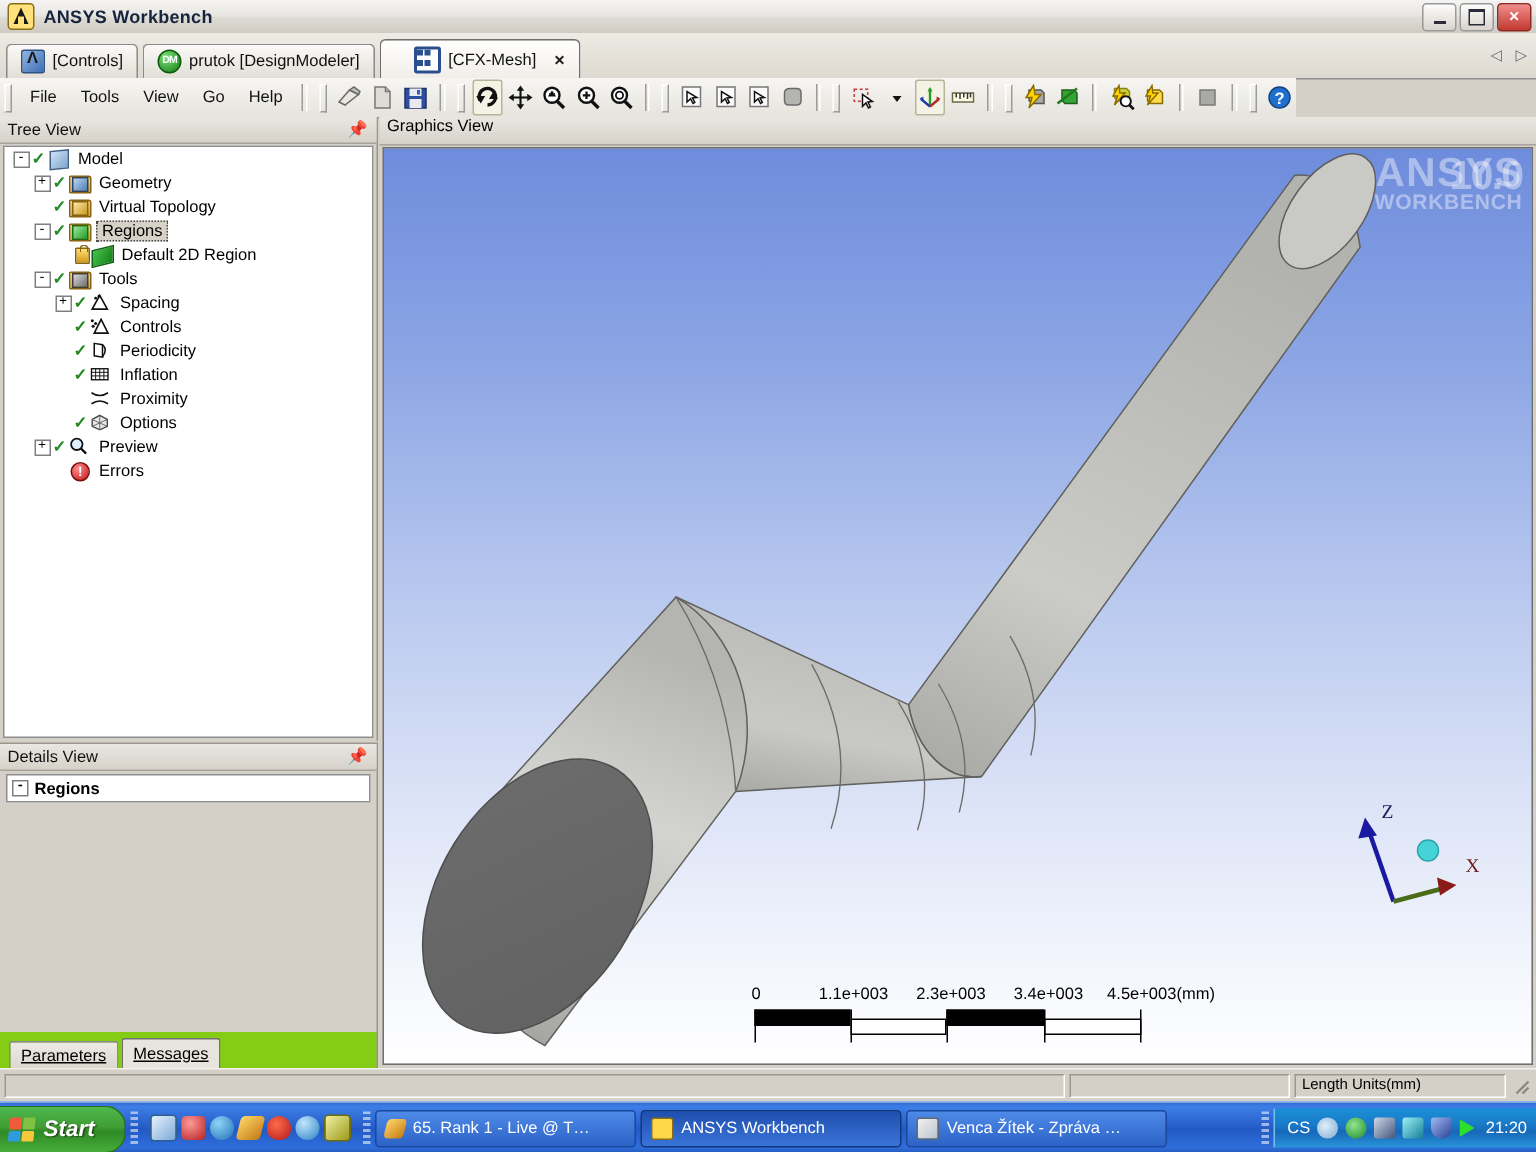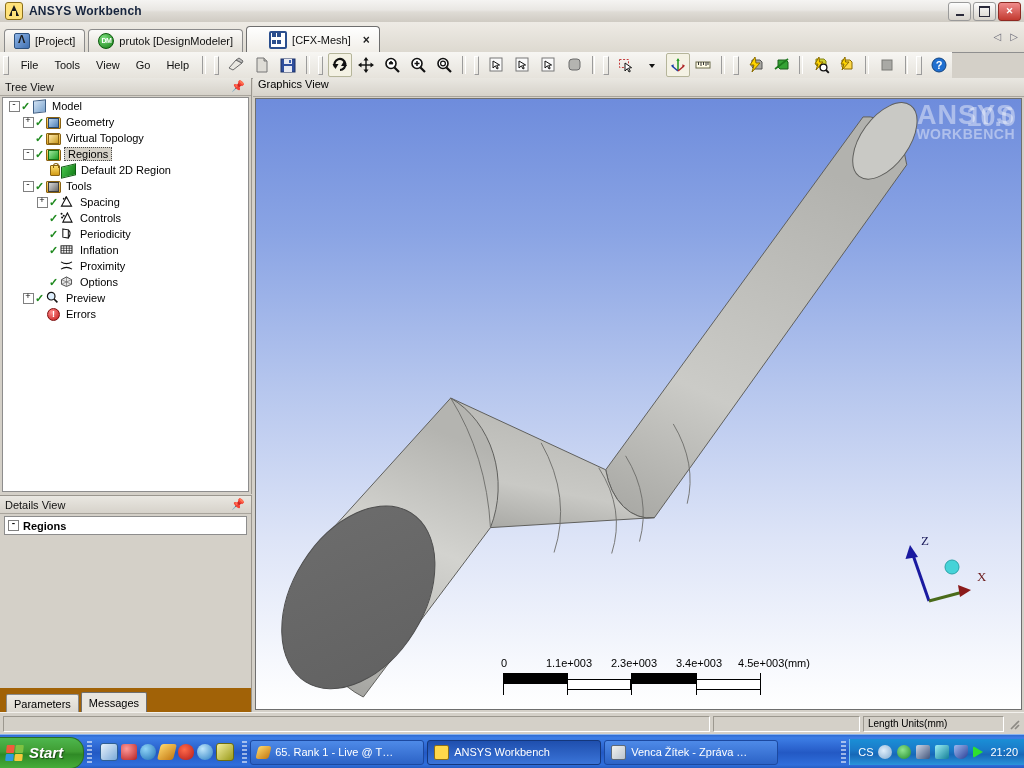--- a/index.html
+++ b/index.html
@@ -68,21 +68,21 @@
   .tabico.project{background:linear-gradient(135deg,#8fb6e8,#3f6fb0);border:1px solid #2e527f;}
   .tabico.project:after{content:"\039B";position:absolute;left:3px;top:-1px;color:#1b1b1b;font-size:11px;font-weight:bold;}
   .tabico.dm{background:radial-gradient(circle at 35% 30%,#7de07d,#127a12);border:1px solid #0c5a0c;border-radius:50%;
      color:#fff;font-size:7px;font-weight:bold;text-align:center;line-height:14px;letter-spacing:-.5px;}
   .tabico.cfx{background:#ffffff;border:2px solid #2b4f8e;display:flex;flex-wrap:wrap;overflow:hidden;}
   .tabico.cfx i{width:4px;height:4px;background:#2b4f8e;margin:.5px;display:block;}
   .tabnav{position:absolute;right:6px;top:9px;display:flex;gap:9px;color:#6a6a78;font-size:10px;}
 
   
   .menubar{
-    position:absolute;left:0;top:52px;width:952px;height:26px;
+    position:absolute;left:0;top:52px;width:864px;height:26px;
     background:linear-gradient(to bottom,#f7f6f3,#e6e3dc);
     border-bottom:1px solid #9d9d9d;
     display:flex;align-items:center;
   }
   .gripper{width:4px;height:17px;margin:0 4px 0 3px;
     border-left:1px solid #fff;border-right:1px solid #9b9b9b;
     border-top:1px solid #fff;border-bottom:1px solid #9b9b9b;}
   .menu-item{padding:3px 8px;font-size:11px;color:#111;cursor:default;}
   .tb-sep{width:2px;height:18px;margin:0 5px;
     border-left:1px solid #9b9b9b;border-right:1px solid #ffffff;}
@@ -154,22 +154,22 @@
   .det-row{
     display:flex;align-items:center;height:17px;margin:1px 2px 0 2px;
     background:#ffffff;border:1px solid #8d8d8d;
     font-size:11px;font-weight:bold;color:#000;
   }
   .det-exp{width:9px;height:9px;border:1px solid #808080;background:#fff;margin:0 4px 0 3px;
     font-size:9px;line-height:7px;text-align:center;font-family:"Liberation Mono",monospace;}
 
   .bottabs{
     position:absolute;left:0;top:688px;width:252px;height:24px;
-    background:#a16207;border-right:1px solid #9a968e;
-    display:flex;align-items:flex-end;padding-left:6px;box-sizing:border-box;
+    background:#84cc16;border-right:1px solid #9a968e;
+    display:flex;align-items:flex-end;padding-left:6px;box-sizing:border-box;text-decoration:underline;
   }
   .btab{
     height:17px;padding:0 7px;margin-right:2px;font-size:11px;color:#000;
     border:1px solid #8b8b8b;border-bottom:none;border-radius:2px 2px 0 0;
     background:linear-gradient(to bottom,#eeebe4,#dcd8d0);
     display:flex;align-items:center;
   }
   .btab.active{height:19px;background:#e8e5de;border-color:#707070;}
 
   
@@ -276,21 +276,21 @@
           <div class="mx"></div>
         </div>
       <div class="wbtn close">✕</div>
     </div>
   </div>
 
   <div class="tabstrip">
     <div class="tabs">
       <div class="tab">
         <span class="tabico project"></span>
-        <span>[Project]</span>
+        <span>[Controls]</span>
       </div>
       <div class="tab">
         <span class="tabico dm">DM</span>
         <span>prutok [DesignModeler]</span>
       </div>
       <div class="tab active">
         <span class="tabico cfx">
             <i></i>
             <i></i>
             <i></i>

